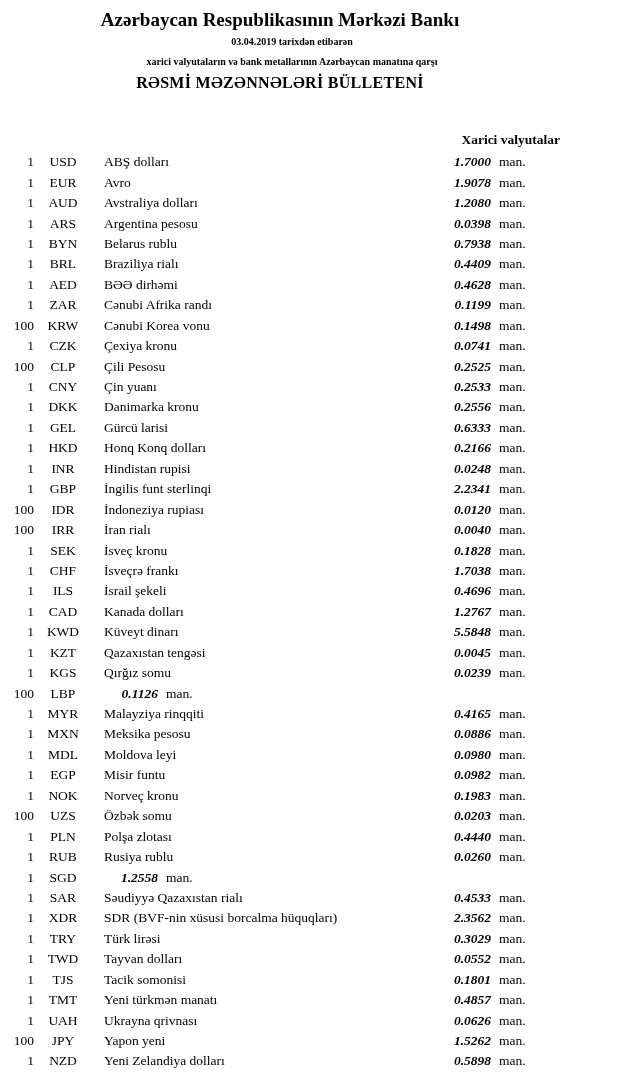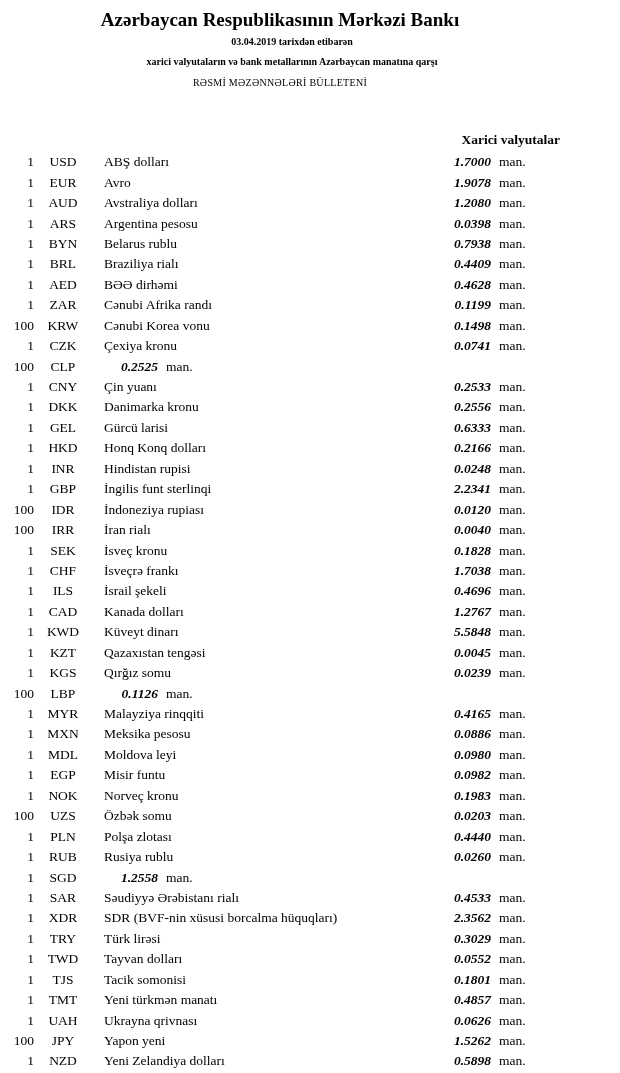--- a/index.html
+++ b/index.html
@@ -21,22 +21,22 @@
     font-weight: 700;
     line-height: 24px;
   }
   .hdr-line {
     font-size: 10px;
     font-weight: 700;
     line-height: 20px;
     margin-left: 24px;
   }
   .bulletin-title {
-    font-size: 10px;
-    font-weight: 400;
+    font-size: 16px;
+    font-weight: 700;
     line-height: 22px;
     letter-spacing: 0.3px;
   }
   .section-title {
     text-align: right;
     font-size: 13.5px;
     font-weight: 700;
     margin-top: 36px;
     line-height: 20px;
   }
@@ -161,20 +161,21 @@
       <div class="row">
         <span class="qty">1</span>
         <span class="code">CZK</span>
         <span class="name">Çexiya kronu</span>
         <span class="rate">0.0741</span>
         <span class="unit">man.</span>
       </div>
       <div class="row">
         <span class="qty">100</span>
         <span class="code">CLP</span>
+        <span class="name">Çili Pesosu</span>
         <span class="rate">0.2525</span>
         <span class="unit">man.</span>
       </div>
       <div class="row">
         <span class="qty">1</span>
         <span class="code">CNY</span>
         <span class="name">Çin yuanı</span>
         <span class="rate">0.2533</span>
         <span class="unit">man.</span>
       </div>
@@ -340,21 +341,21 @@
       </div>
       <div class="row">
         <span class="qty">1</span>
         <span class="code">SGD</span>
         <span class="rate">1.2558</span>
         <span class="unit">man.</span>
       </div>
       <div class="row">
         <span class="qty">1</span>
         <span class="code">SAR</span>
-        <span class="name">Səudiyyə Ərəbistanı rialı</span>
+        <span class="name">Səudiyyə Qazaxıstan rialı</span>
         <span class="rate">0.4533</span>
         <span class="unit">man.</span>
       </div>
       <div class="row">
         <span class="qty">1</span>
         <span class="code">XDR</span>
         <span class="name">SDR (BVF-nin xüsusi borcalma hüquqları)</span>
         <span class="rate">2.3562</span>
         <span class="unit">man.</span>
       </div>

